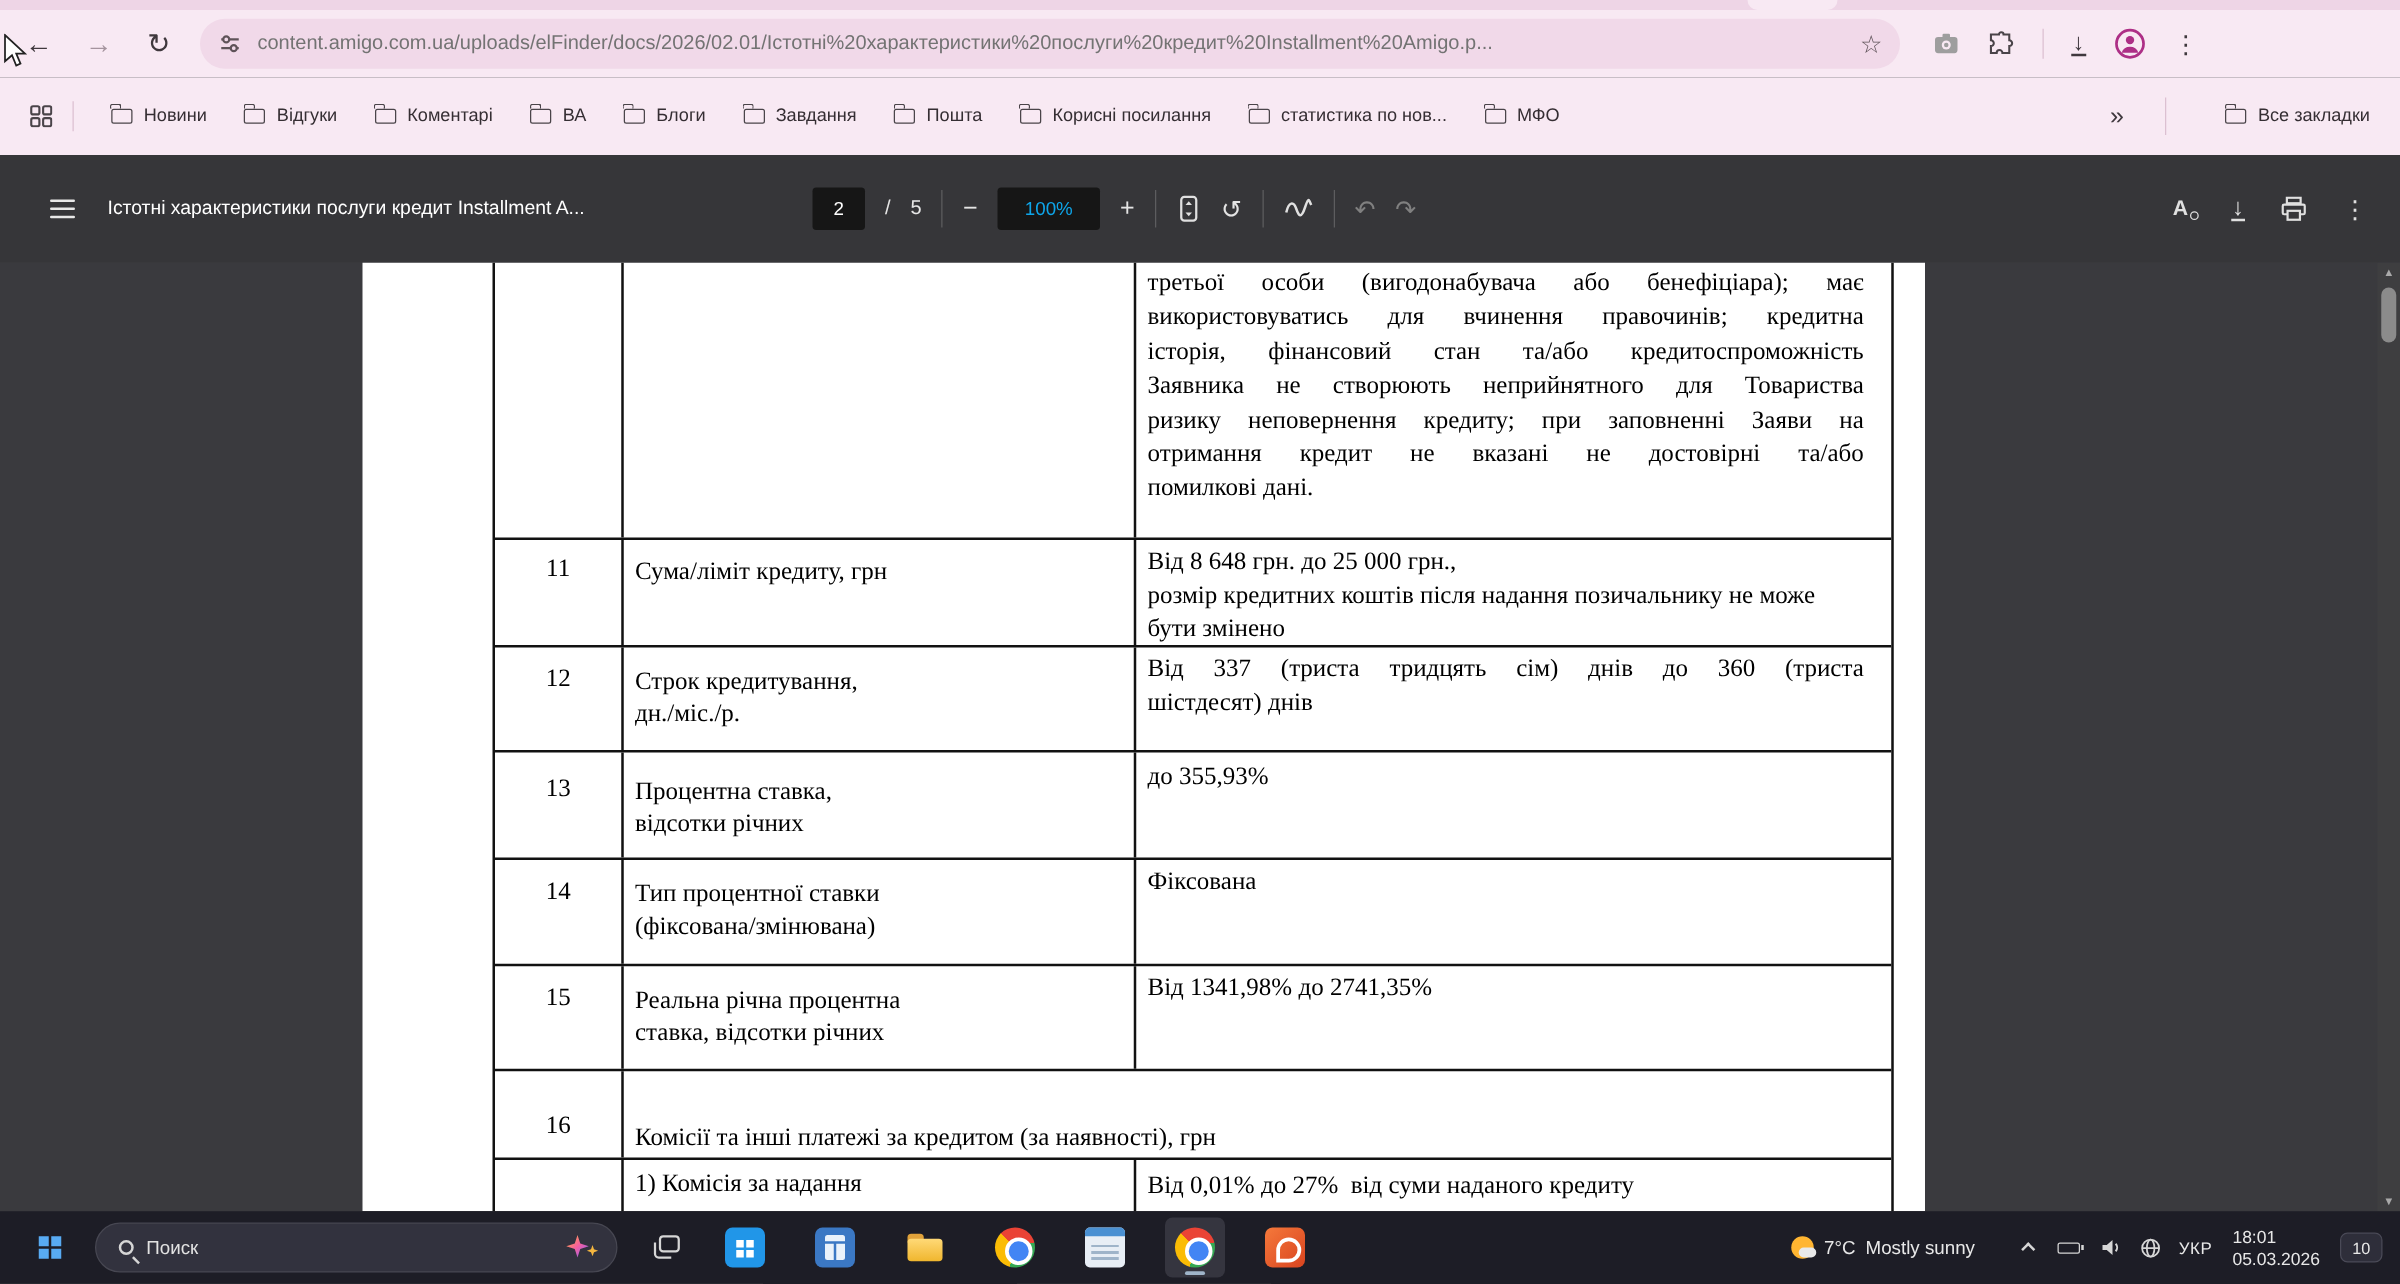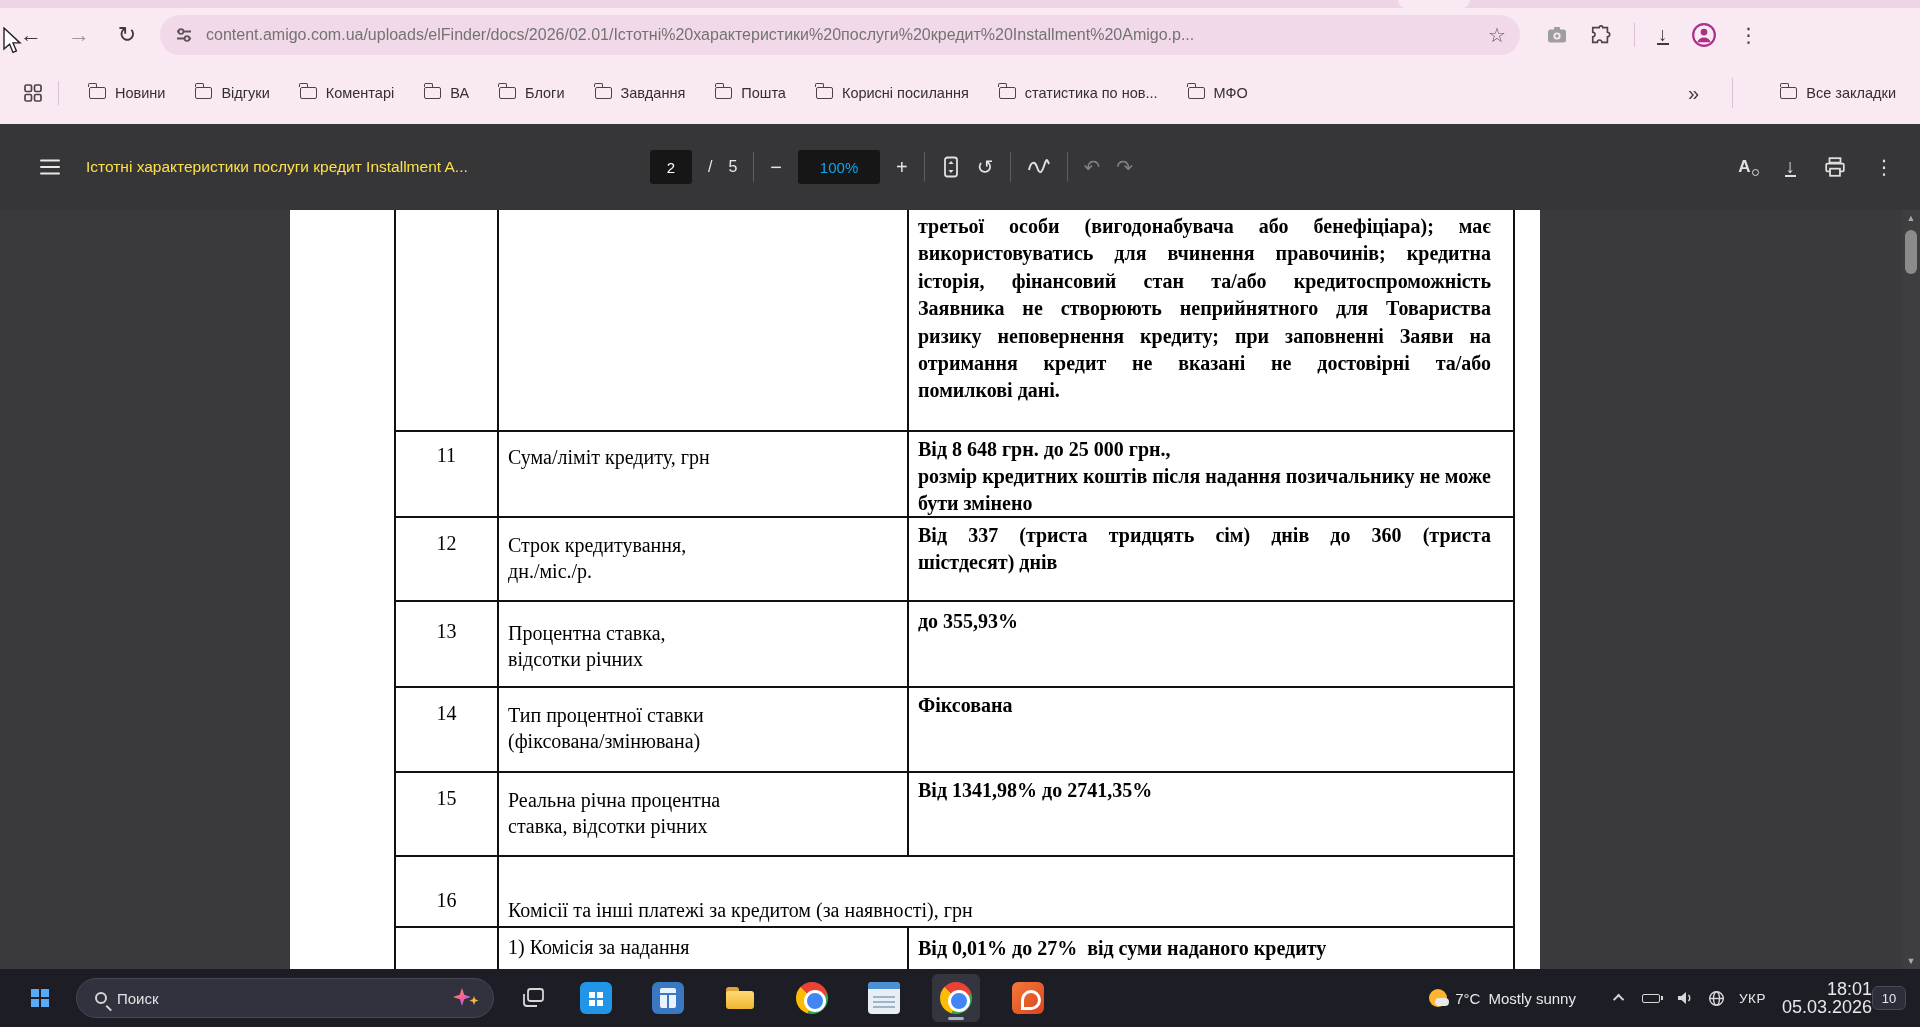--- a/index.html
+++ b/index.html
@@ -32,21 +32,21 @@
                     border:1.7px solid #4a4449; border-bottom:none; border-radius:2px 2px 0 0; }
   .bm-overflow { position:absolute; left:1688px; font-size:20px; color:#3f383d; }
   .bm-sep { position:absolute; left:1732px; top:16px; width:1px; height:30px; background:#dcc0d1; }
   .bm-right { position:absolute; right:24px; display:flex; align-items:center; gap:9px; font-size:14.5px; color:#352e33; }
 
   
   .pdftoolbar { position:absolute; left:0; top:124px; width:1920px; height:86px; background:#363639; }
   .pt-left { position:absolute; left:40px; top:0; height:86px; display:flex; align-items:center; gap:26px; }
   .hamb { width:20px; height:2.5px; background:#e8e8e8; border-radius:1px; display:inline-block;
           box-shadow:0 -6.5px 0 #e8e8e8, 0 6.5px 0 #e8e8e8; }
-  .pt-title { font-size:15.5px; color:#fde047; white-space:nowrap; max-width:470px; overflow:hidden; }
+  .pt-title { font-size:15.5px; color:#ffffff; white-space:nowrap; max-width:470px; overflow:hidden; }
   .pt-center { position:absolute; left:650px; top:0; height:86px; display:flex; align-items:center; gap:16px; color:#e6e6e6; }
   .pagebox { width:42px; height:34px; background:#161616; border:none; border-radius:3px; color:#fff;
              font-size:15px; text-align:center; font-family:"Liberation Sans",sans-serif; }
   .zoombox { width:82px; height:34px; background:#161616; border-radius:3px; color:#0ea5e9; font-size:15px;
              display:flex; align-items:center; justify-content:center; }
   .vsep-dark { width:1px; height:30px; background:#5d5d5f; }
   .ptglyph { font-size:20px; color:#e4e4e4; }
   .ptglyph.dim { color:#808080; }
   .pt-right { position:absolute; right:26px; top:0; height:86px; display:flex; align-items:center; gap:28px; }
   .a-annot { font-size:17px; font-weight:bold; color:#e0e0e0; position:relative; padding-right:6px; }
@@ -55,21 +55,21 @@
 
   
   .viewer { position:absolute; left:0; top:210px; width:1920px; height:759px; background:#3a3a3e; overflow:hidden; }
   .page { position:absolute; left:290px; top:0; width:1250px; height:759px; background:#ffffff; }
   .pdftable { position:absolute; left:104px; top:0; width:1121px; border-left:2px solid #111; border-right:2px solid #111;
               font-family:"Liberation Serif", serif; color:#000; }
   .trow { display:flex; border-bottom:2px solid #111; }
   .c1 { width:103px; border-right:2px solid #111; text-align:center; font-size:20px; }
   .c2 { width:410px; border-right:2px solid #111; font-size:20px; line-height:26px; padding:14px 6px 0 9px; }
   .c23 { flex:1; font-size:20px; line-height:26px; padding:40px 6px 0 9px; }
-  .c3 { flex:1; font-size:20px; line-height:27px; padding:4px 22px 0 9px;font-weight:bold; }
+  .c3 { flex:1; font-size:20px; line-height:27px; padding:4px 22px 0 9px; }
   .vl { white-space:pre-wrap; }
   .just .vl { text-align:justify; text-align-last:justify; }
   .just .vl:last-child { text-align-last:left; }
   .parcell { line-height:27.4px !important; padding-top:3px !important; }
 
   .vscroll { position:absolute; right:0; top:0; width:18px; height:759px; background:#3e3e40; }
   .vthumb { position:absolute; left:3px; top:20px; width:12px; height:44px; background:#8b8b8b; border-radius:6px; }
   .sarrow { position:absolute; left:0; width:18px; text-align:center; font-size:9px; color:#a9a9a9; }
 
   
@@ -121,21 +121,21 @@
   .weather { display:flex; align-items:center; gap:8px; margin-right:40px; font-size:15px; }
   .sunicon { width:18px; height:18px; border-radius:50%; background:#ffb531; position:relative; }
   .sunicon::after { content:""; position:absolute; left:6px; top:9px; width:14px; height:8px;
                     background:#e9e9e9; border-radius:6px; }
   .chev { width:8px; height:8px; border-top:2px solid #d6d6d6; border-left:2px solid #d6d6d6;
           transform:rotate(45deg) translateY(2px); margin-right:18px; }
   .battery { width:18px; height:9px; border:1.6px solid #d6d6d6; border-radius:2px; position:relative; margin-right:16px; }
   .battery::after { content:""; position:absolute; right:-4px; top:1.5px; width:2px; height:4px; background:#d6d6d6; }
   .trayic { margin-right:14px; display:flex; align-items:center; }
   .lang { font-size:13.5px; margin-right:16px; letter-spacing:0.5px; }
-  .clock { text-align:right; font-size:18px; line-height:18px; }
+  .clock { text-align:left; font-size:14px; line-height:18px; margin-right:16px; }
   .badge { min-width:34px; height:24px; background:#2e2e3a; border:1px solid #4a4a57; border-radius:6px;
            display:flex; align-items:center; justify-content:center; font-size:13px; }
 
   .cursor { position:absolute; left:2px; top:27px; z-index:99; }
 </style>
 </head>
 <body>
 
 <div class="tabstrip">
   <div class="tabcurve"></div>

